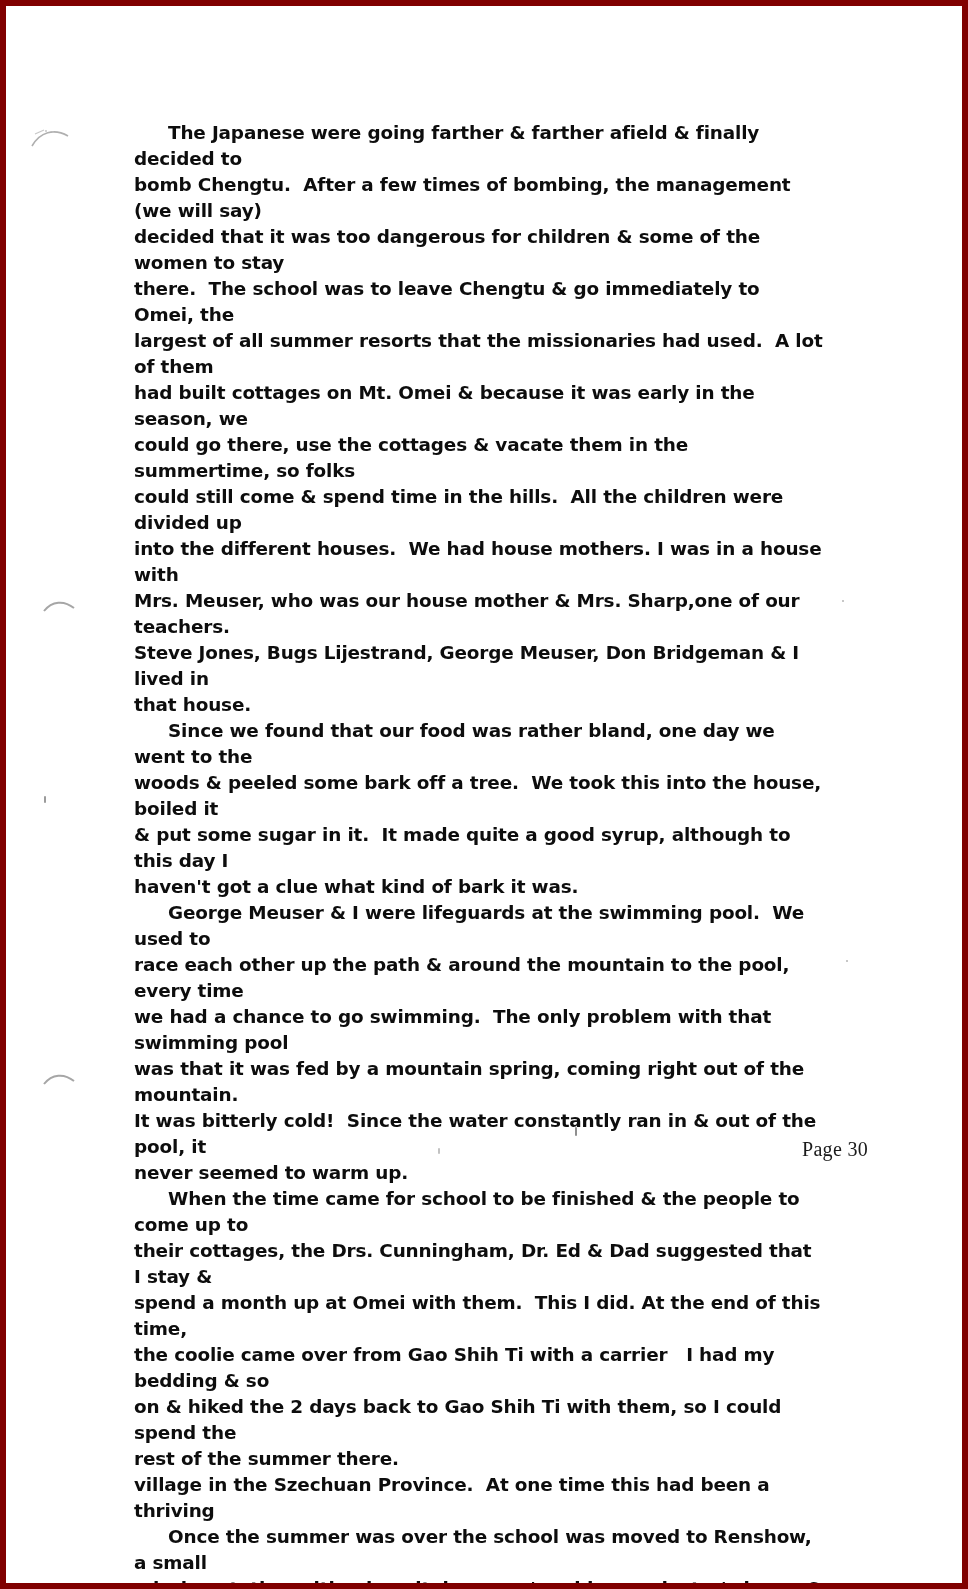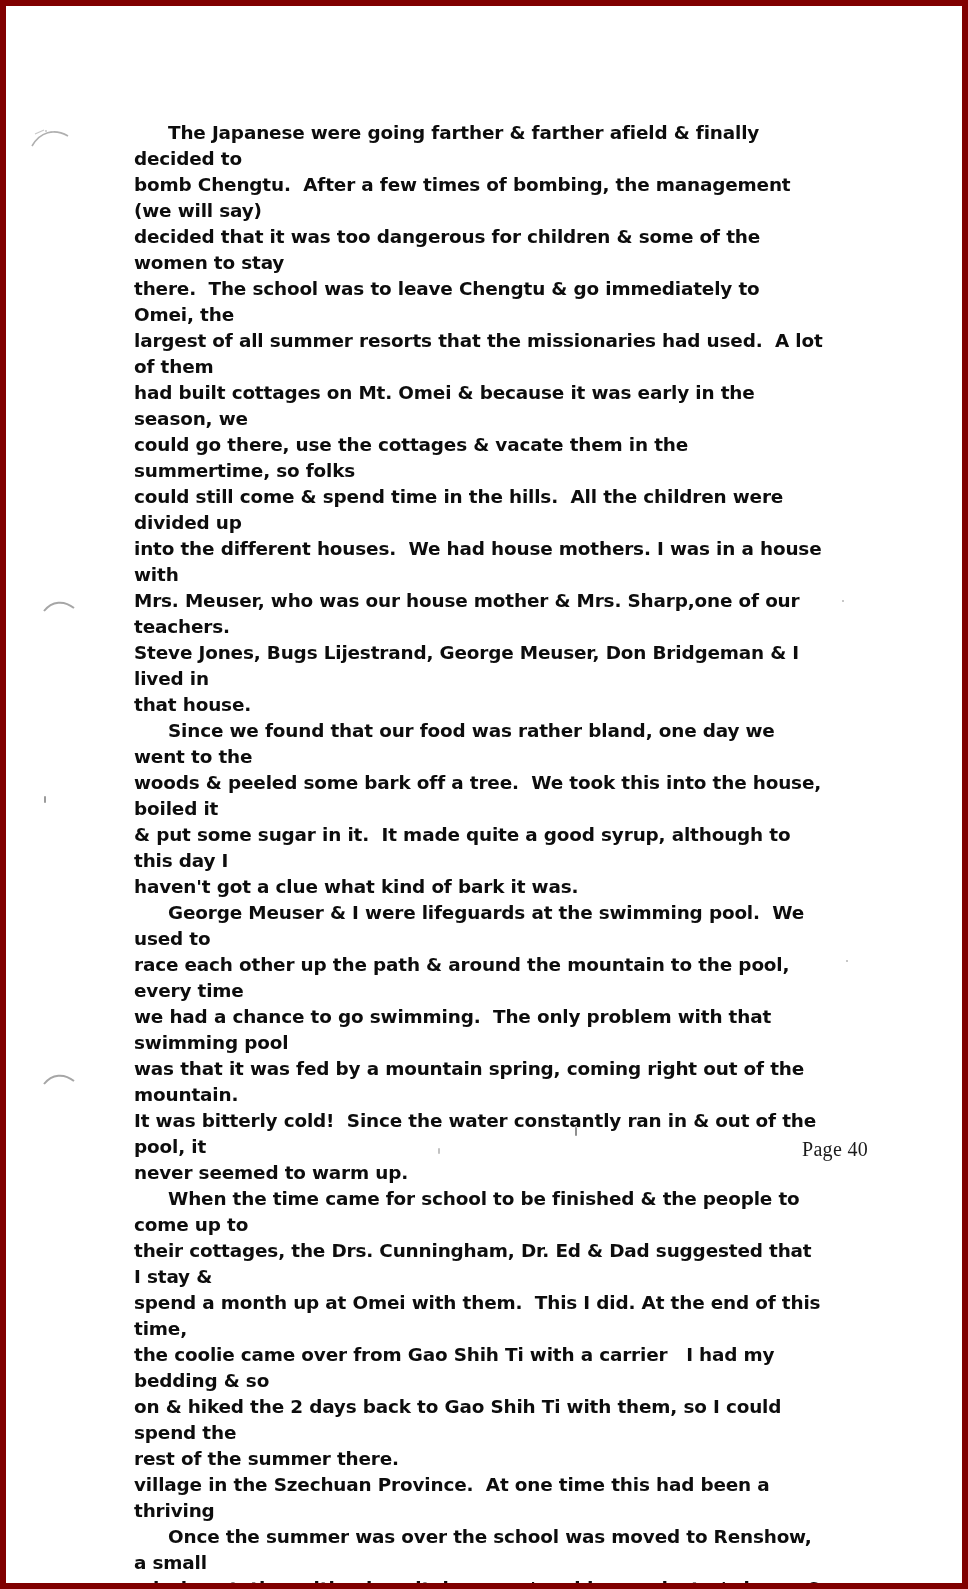--- a/index.html
+++ b/index.html
@@ -131,17 +131,17 @@
   <div class="text-column">
 
     <p class="para"><span class="line"><span class="indent"></span>The Japanese were going farther &amp; farther afield &amp; finally decided to</span><span class="line">bomb Chengtu.  After a few times of bombing, the management  (we will say)</span><span class="line">decided that it was too dangerous for children &amp; some of the women to stay</span><span class="line">there.  The school was to leave Chengtu &amp; go immediately to Omei, the</span><span class="line">largest of all summer resorts that the missionaries had used.  A lot of them</span><span class="line">had built cottages on Mt. Omei &amp; because it was early in the season, we</span><span class="line">could go there, use the cottages &amp; vacate them in the summertime, so folks</span><span class="line">could still come &amp; spend time in the hills.  All the children were divided up</span><span class="line">into the different houses.  We had house mothers. I was in a house with</span><span class="line">Mrs. Meuser, who was our house mother &amp; Mrs. Sharp,one of our teachers.</span><span class="line">Steve Jones, Bugs Lijestrand, George Meuser, Don Bridgeman &amp; I lived in</span><span class="line">that house.</span></p>
     <p class="para"><span class="line"><span class="indent"></span>Since we found that our food was rather bland, one day we went to the</span><span class="line">woods &amp; peeled some bark off a tree.  We took this into the house, boiled it</span><span class="line">&amp; put some sugar in it.  It made quite a good syrup, although to this day I</span><span class="line">haven't got a clue what kind of bark it was.</span></p>
     <p class="para"><span class="line"><span class="indent"></span>George Meuser &amp; I were lifeguards at the swimming pool.  We used to</span><span class="line">race each other up the path &amp; around the mountain to the pool, every time</span><span class="line">we had a chance to go swimming.  The only problem with that swimming pool</span><span class="line">was that it was fed by a mountain spring, coming right out of the mountain.</span><span class="line">It was bitterly cold!  Since the water constantly ran in &amp; out of the pool, it</span><span class="line">never seemed to warm up.</span></p>
     <p class="para"><span class="line"><span class="indent"></span>When the time came for school to be finished &amp; the people to come up to</span><span class="line">their cottages, the Drs. Cunningham, Dr. Ed &amp; Dad suggested that I stay &amp;</span><span class="line">spend a month up at Omei with them.  This I did. At the end of this time,</span><span class="line">the coolie came over from Gao Shih Ti with a carrier   I had my bedding &amp; so</span><span class="line">on &amp; hiked the 2 days back to Gao Shih Ti with them, so I could spend the</span><span class="line">rest of the summer there.</span></p>
     <p class="para"><span class="line">village in the Szechuan Province.  At one time this had been a thriving</span><span class="line"><span class="indent"></span>Once the summer was over the school was moved to Renshow, a small</span><span class="line">mission station with a hospital, nurses' residence, doctor's home &amp; pastoral</span></p>
 
   </div>
 
-  <div class="page-number">Page 40</div>
+  <div class="page-number">Page 30</div>
 
   <div class="scan-frame"></div>
 
 </div>
 
 </body></html>

